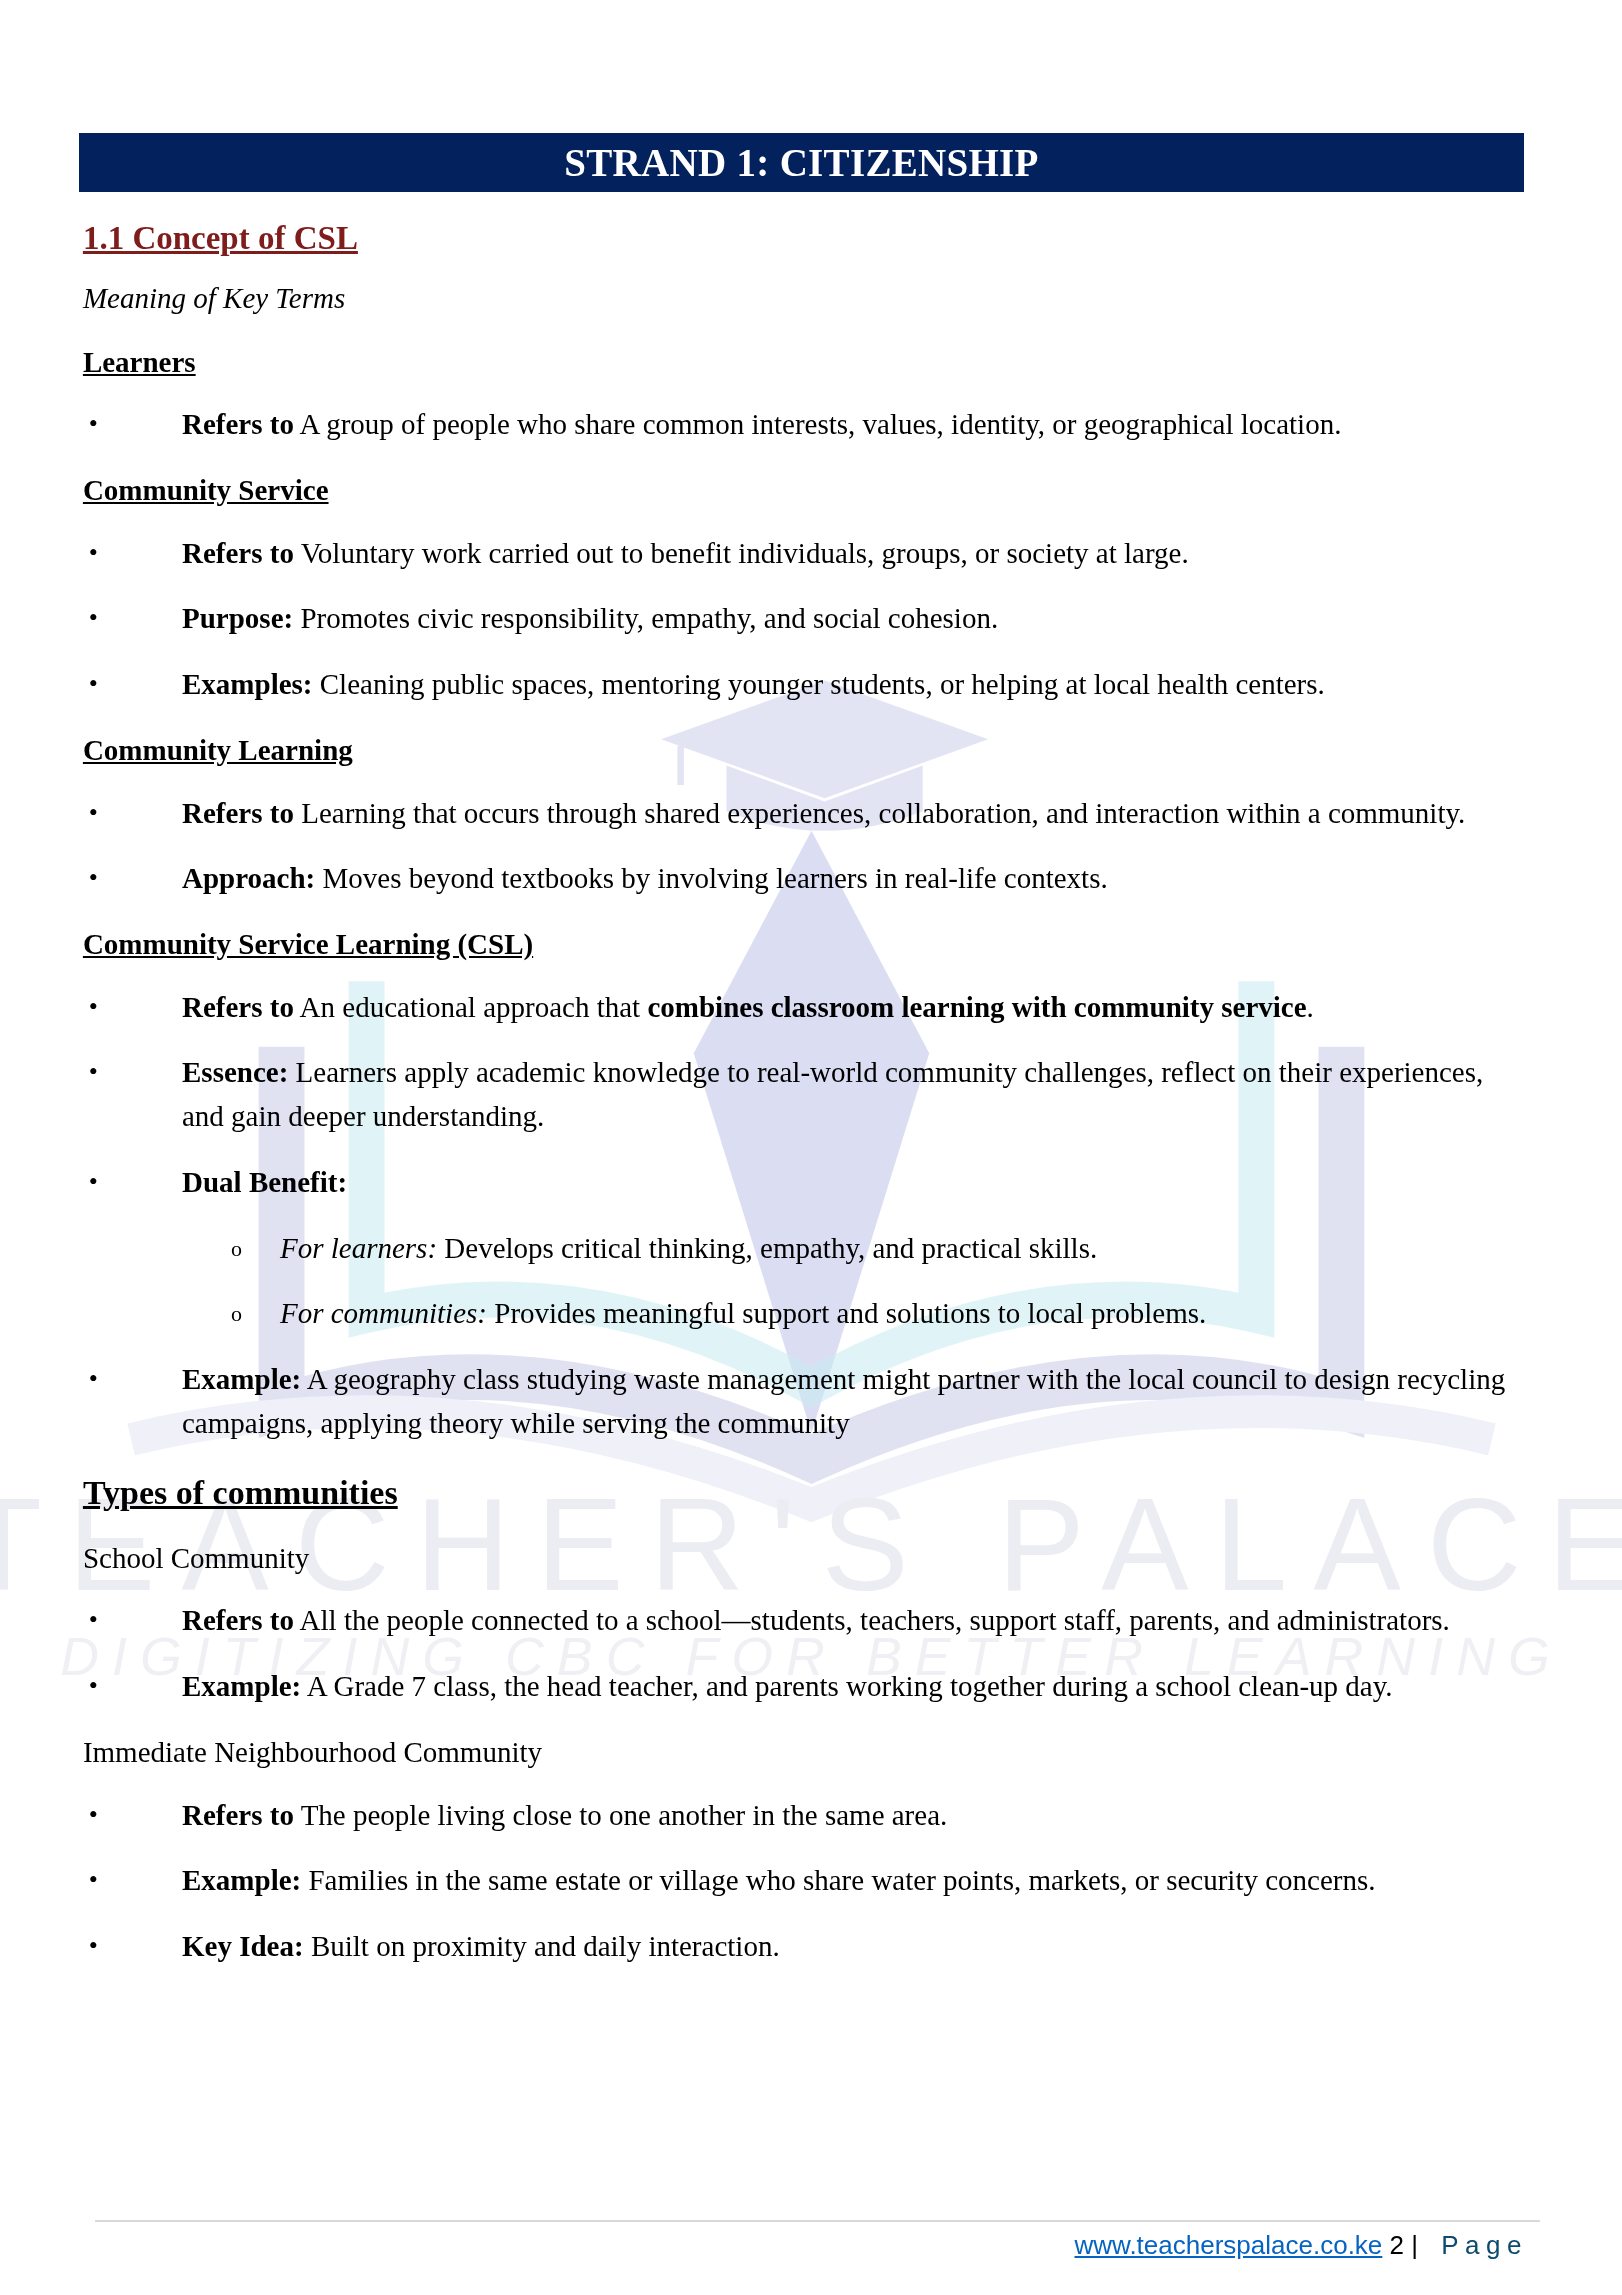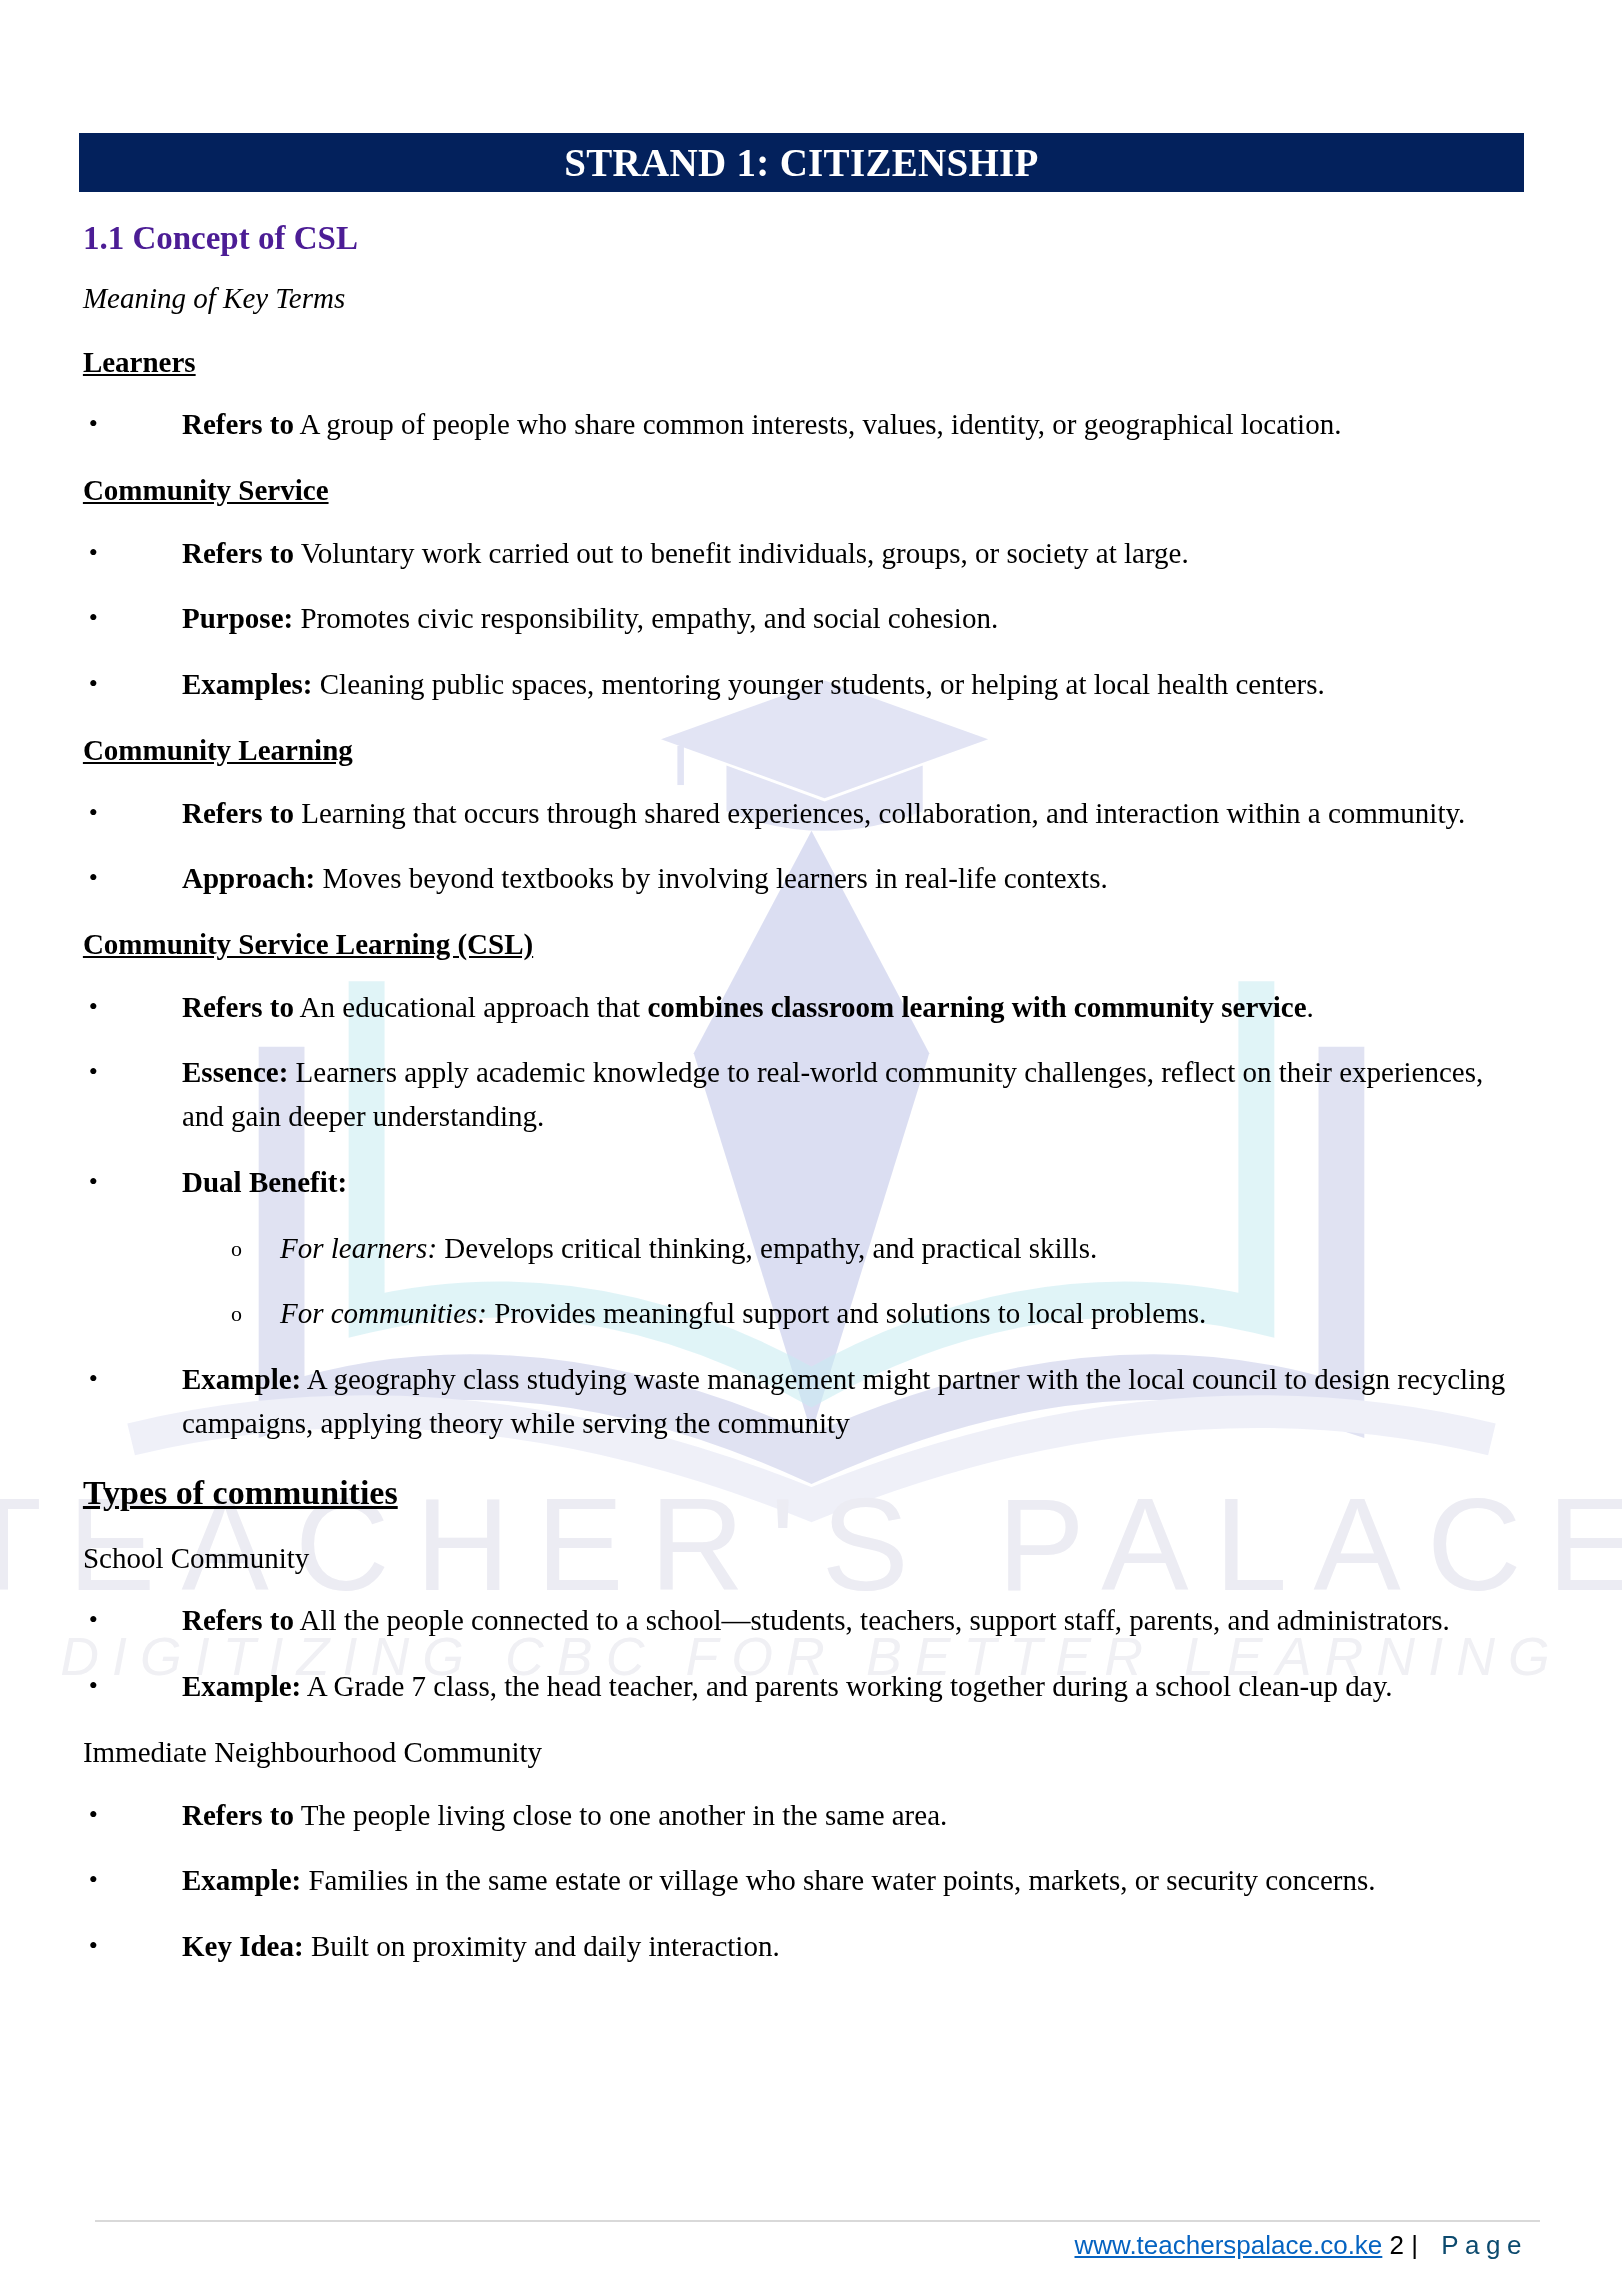--- a/index.html
+++ b/index.html
@@ -2,21 +2,21 @@
 <html style="font-size:10.5px"><head>
 <meta charset="utf-8">
 <style>
   html, body { margin: 0; padding: 0; background: #ffffff; }
   body { width: 1623px; height: 2295px; position: relative; overflow: hidden;
          font-family: "Liberation Serif", "DejaVu Serif", serif; color: #000; }
   .watermark { position: absolute; left: 0; top: 0; width: 1623px; height: 2295px; pointer-events: none; z-index: 0; }
   .page { position: absolute; left: 79px; top: 133px; width: 1445px; z-index: 1; }
   .banner { background: #03215c; height: 59px; display: flex; align-items: center; justify-content: center;
             color: #fff; font-weight: bold; font-size: 39px; letter-spacing: 0.3px; }
-  .section-title { color: #4c1d95; font-weight: bold; font-size: 33px; 
+  .section-title { color: #7f1d1d; font-weight: bold; font-size: 33px; text-decoration: underline;
                    margin: 25px 0 0 3.9px; line-height: 42px; }
   .subtitle { font-style: italic; font-size: 29px; margin: 19.6px 0 0 3.9px; line-height: 39px; }
   .term-heading { font-weight: bold; font-size: 29px; text-decoration: underline; margin: 25px 0 0 3.9px; line-height: 38px; }
   .plain-heading { font-weight: normal; font-size: 29px; margin: 25px 0 0 3.9px; line-height: 38px; }
   .big-heading { font-weight: bold; font-size: 34px; text-decoration: underline; margin: 26px 0 0 3.9px; line-height: 43px; }
   ul.bullets { list-style: none; margin: 0; padding: 0; }
   ul.bullets > li { position: relative; padding-left: 103px; font-size: 29px; line-height: 44px; margin-top: 21.6px; }
   ul.bullets > li .dot { position: absolute; left: 9.8px; top: 0; font-size: 26px; }
   ul.sub { list-style: none; margin: 0; padding: 0; }
   ul.sub > li { position: relative; padding-left: 201px; font-size: 29px; line-height: 44px; margin-top: 21.6px; }

